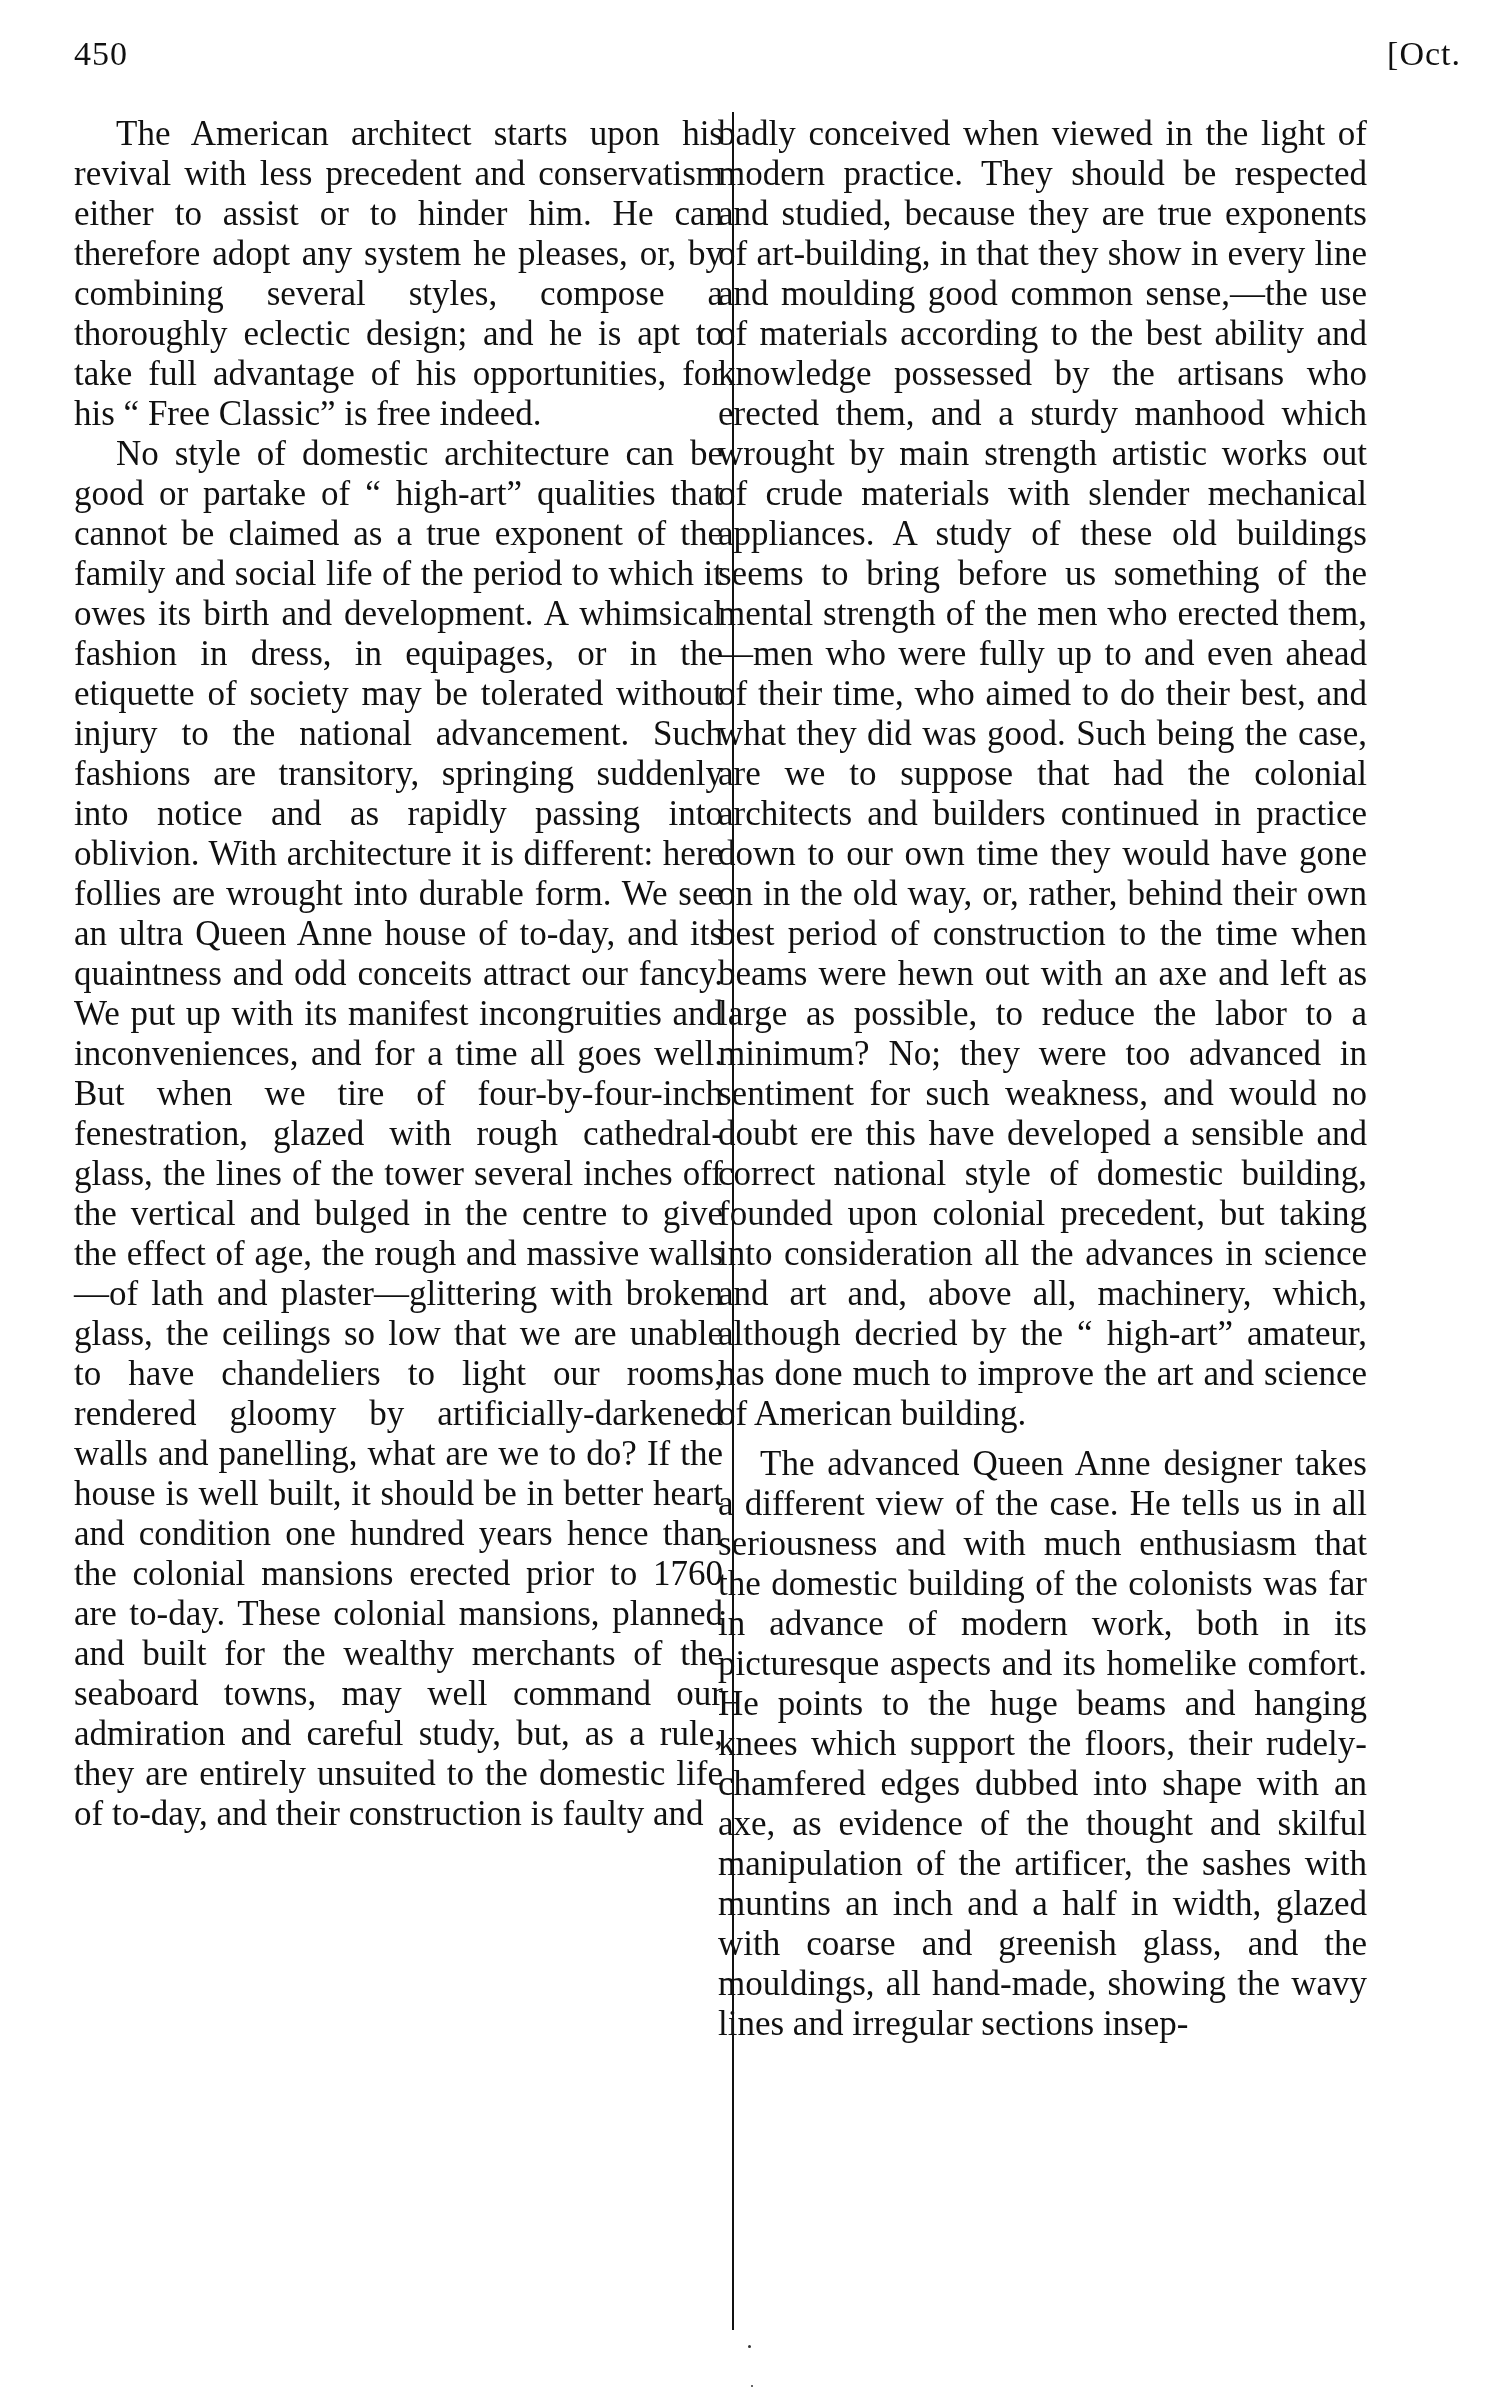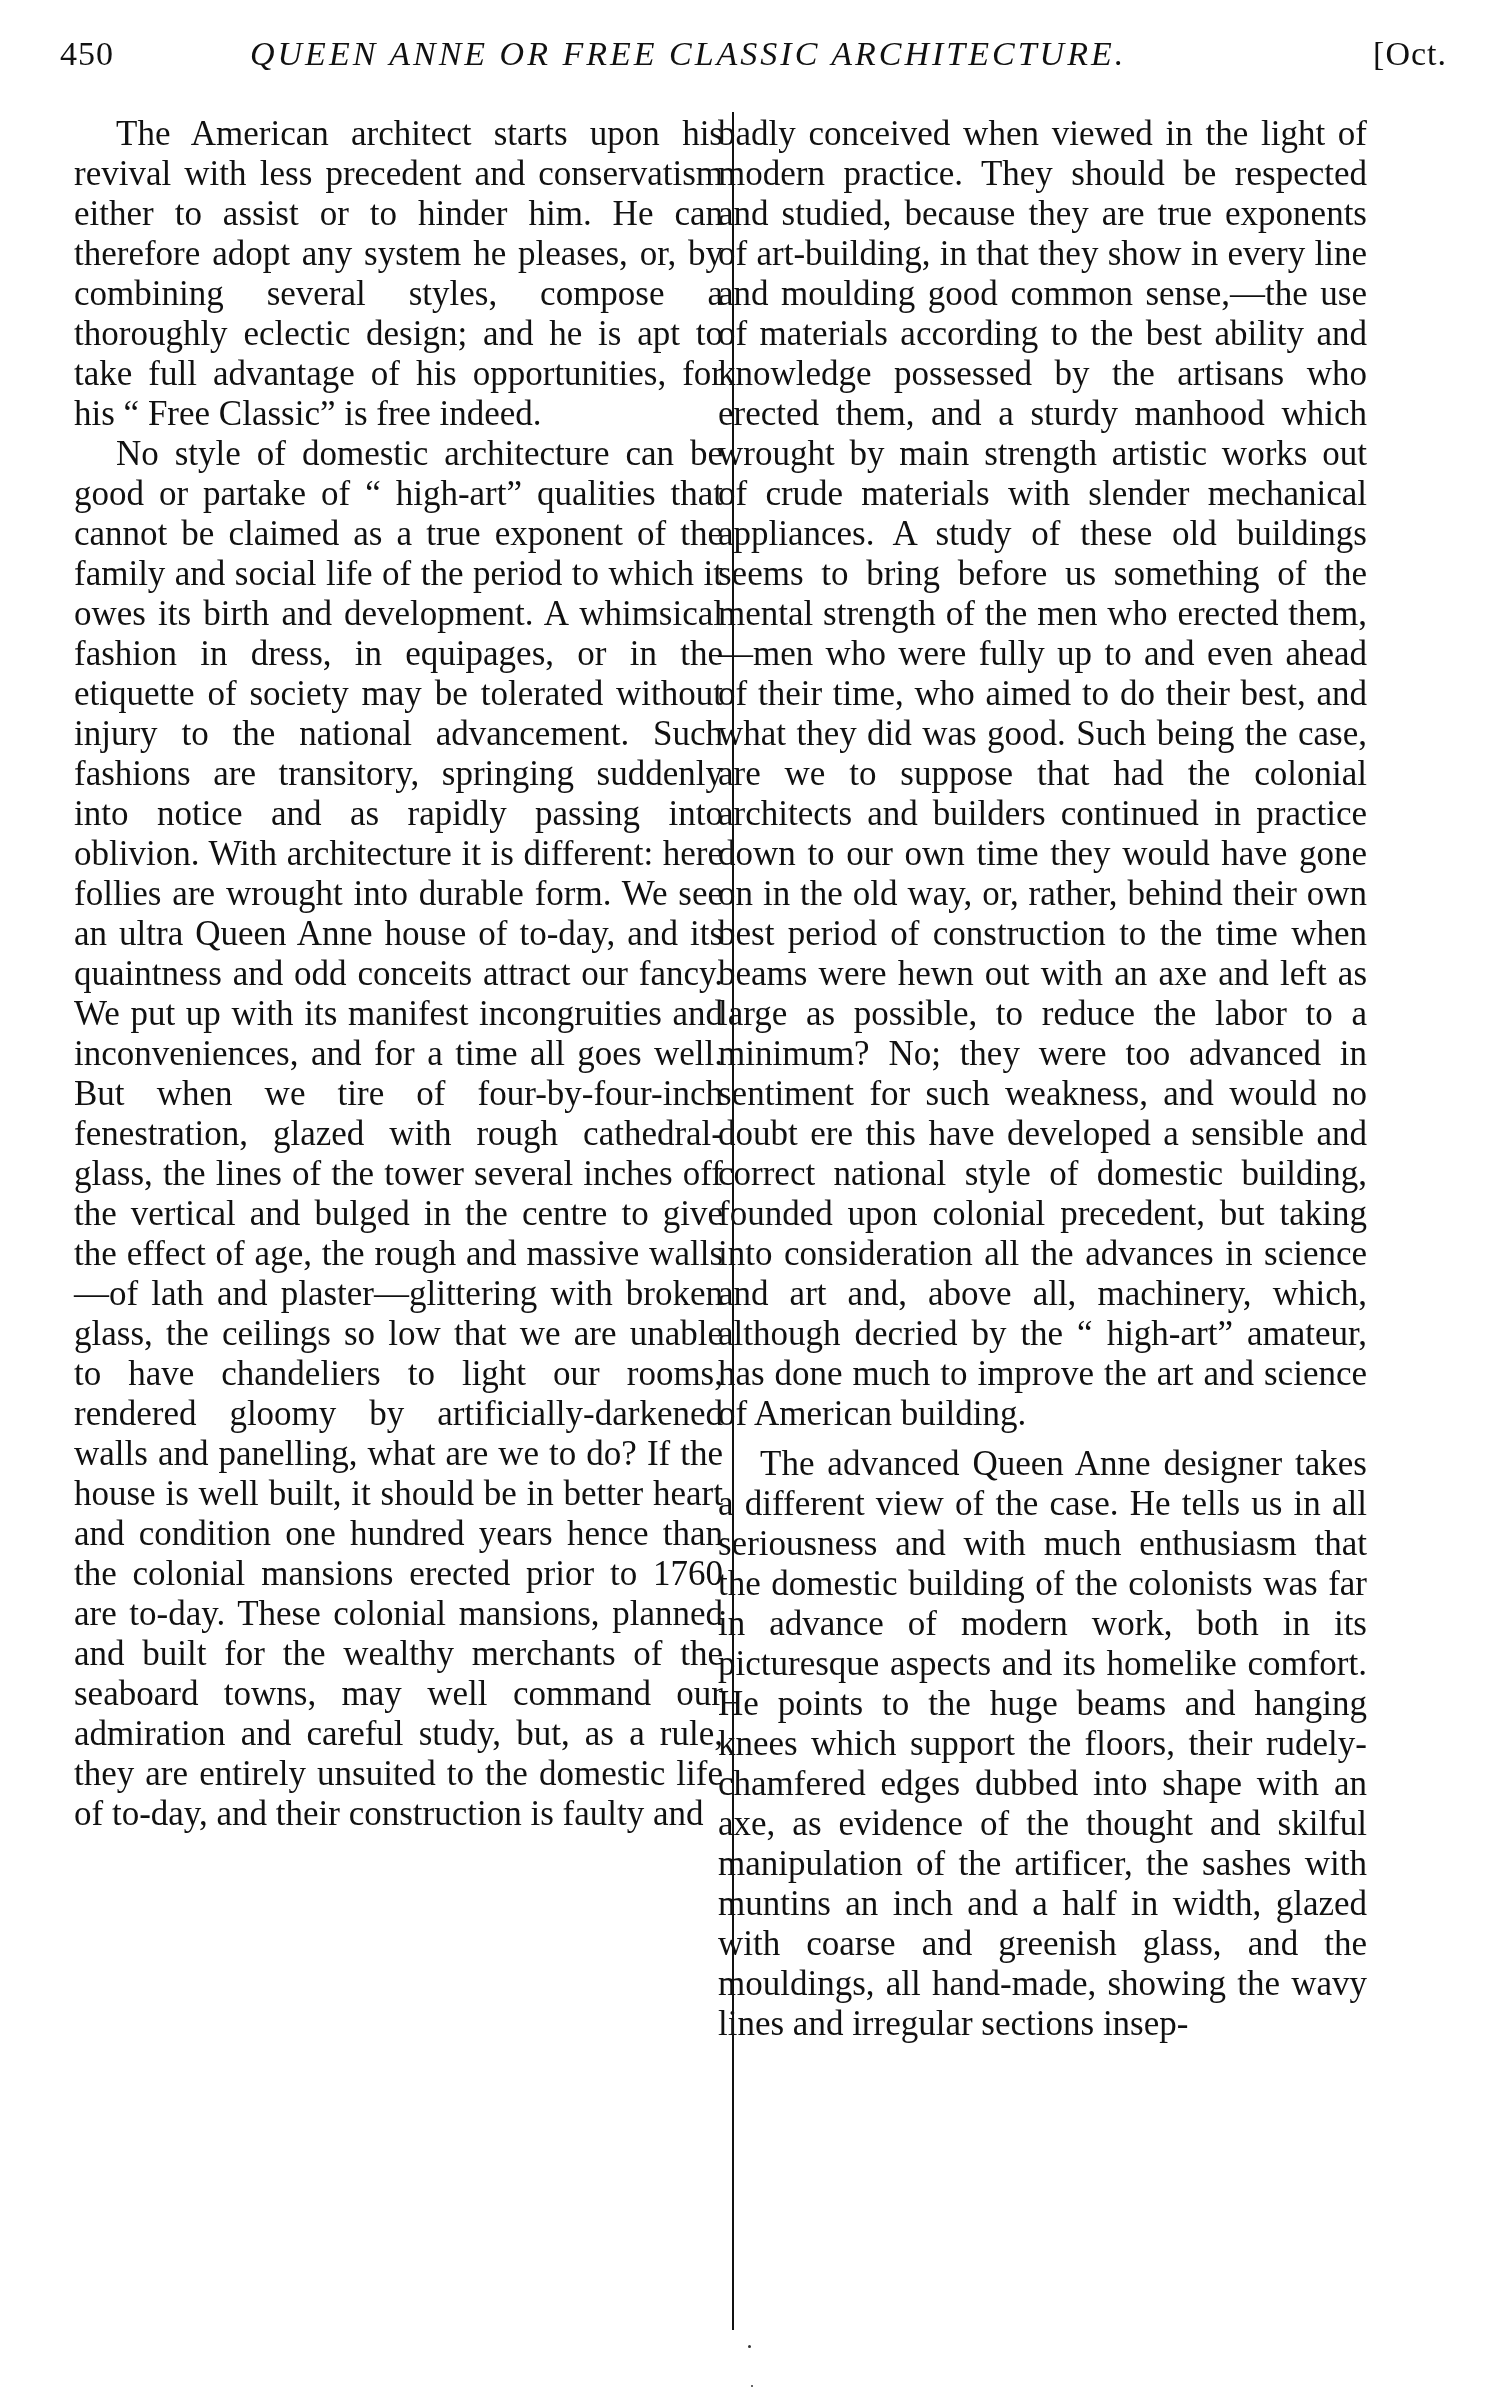--- a/index.html
+++ b/index.html
@@ -1,38 +1,37 @@
 <!DOCTYPE html>
 <html style="font-size:8px"><head>
 <meta charset="utf-8">
 <style>
   html, body { margin:0; padding:0; background:#ffffff; }
   body { width:1508px; height:2401px; position:relative; overflow:hidden;
          font-family:"Liberation Serif","DejaVu Serif",serif; color:#111; }
-  .header { position:absolute; top:35px; left:60px; width:1387px; height:55px;
+  .header { position:absolute; top:35px; left:74px; width:1387px; height:55px;
             font-size:34px; letter-spacing:1px; }
   .header .pnum { position:absolute; left:0; top:0; }
   .header .rtitle { position:absolute; left:190px; top:0; font-style:italic; letter-spacing:3px; }
   .header .rmonth { position:absolute; right:0; top:0; }
   .col { position:absolute; top:114px; width:649px; font-size:35px; line-height:40px;
          text-align:justify; }
   .col.left { left:74px; }
   .col.right { left:718px; width:649px; }
   .rule { position:absolute; left:732px; top:112px; width:2px; height:2218px; background:#111; }
   .col p { margin:0; text-indent:0; }
   .col p.indent { text-indent:42px; }
   .col p.gap { margin-top:10px; }
   .dot { position:absolute; width:3px; height:3px; background:#333; border-radius:50%; }
 </style>
 </head>
 <body>
 
 <div class="header">
   <span class="pnum">450</span>
-  <span class="rtitle">QUEEN ANNE OR FREE CLASSIC ARCHITECTURE.</span>
   <span class="rmonth">[Oct.</span>
 </div>
 
 <div class="col left">
   <p class="indent">The American architect starts upon his revival with less precedent and conservatism either to assist or to hinder him. He can therefore adopt any system he pleases, or, by combining several styles, compose a thoroughly eclectic design; and he is apt to take full advantage of his opportunities, for his “ Free Classic” is free indeed.</p>
   <p class="indent">No style of domestic architecture can be good or partake of “ high-art” qualities that cannot be claimed as a true exponent of the family and social life of the period to which it owes its birth and development. A whimsical fashion in dress, in equipages, or in the etiquette of society may be tolerated without injury to the national advancement. Such fashions are transitory, springing suddenly into notice and as rapidly passing into oblivion. With architecture it is different: here follies are wrought into durable form. We see an ultra Queen Anne house of to-day, and its quaintness and odd conceits attract our fancy. We put up with its manifest incongruities and inconveniences, and for a time all goes well. But when we tire of four-by-four-inch fenestration, glazed with rough cathedral-glass, the lines of the tower several inches off the vertical and bulged in the centre to give the effect of age, the rough and massive walls—of lath and plaster—glittering with broken glass, the ceilings so low that we are unable to have chandeliers to light our rooms, rendered gloomy by artificially-darkened walls and panelling, what are we to do? If the house is well built, it should be in better heart and condition one hundred years hence than the colonial mansions erected prior to 1760 are to-day. These colonial mansions, planned and built for the wealthy merchants of the seaboard towns, may well command our admiration and careful study, but, as a rule, they are entirely unsuited to the domestic life of to-day, and their construction is faulty and</p>
 </div>
 
 <div class="rule"></div>
 

